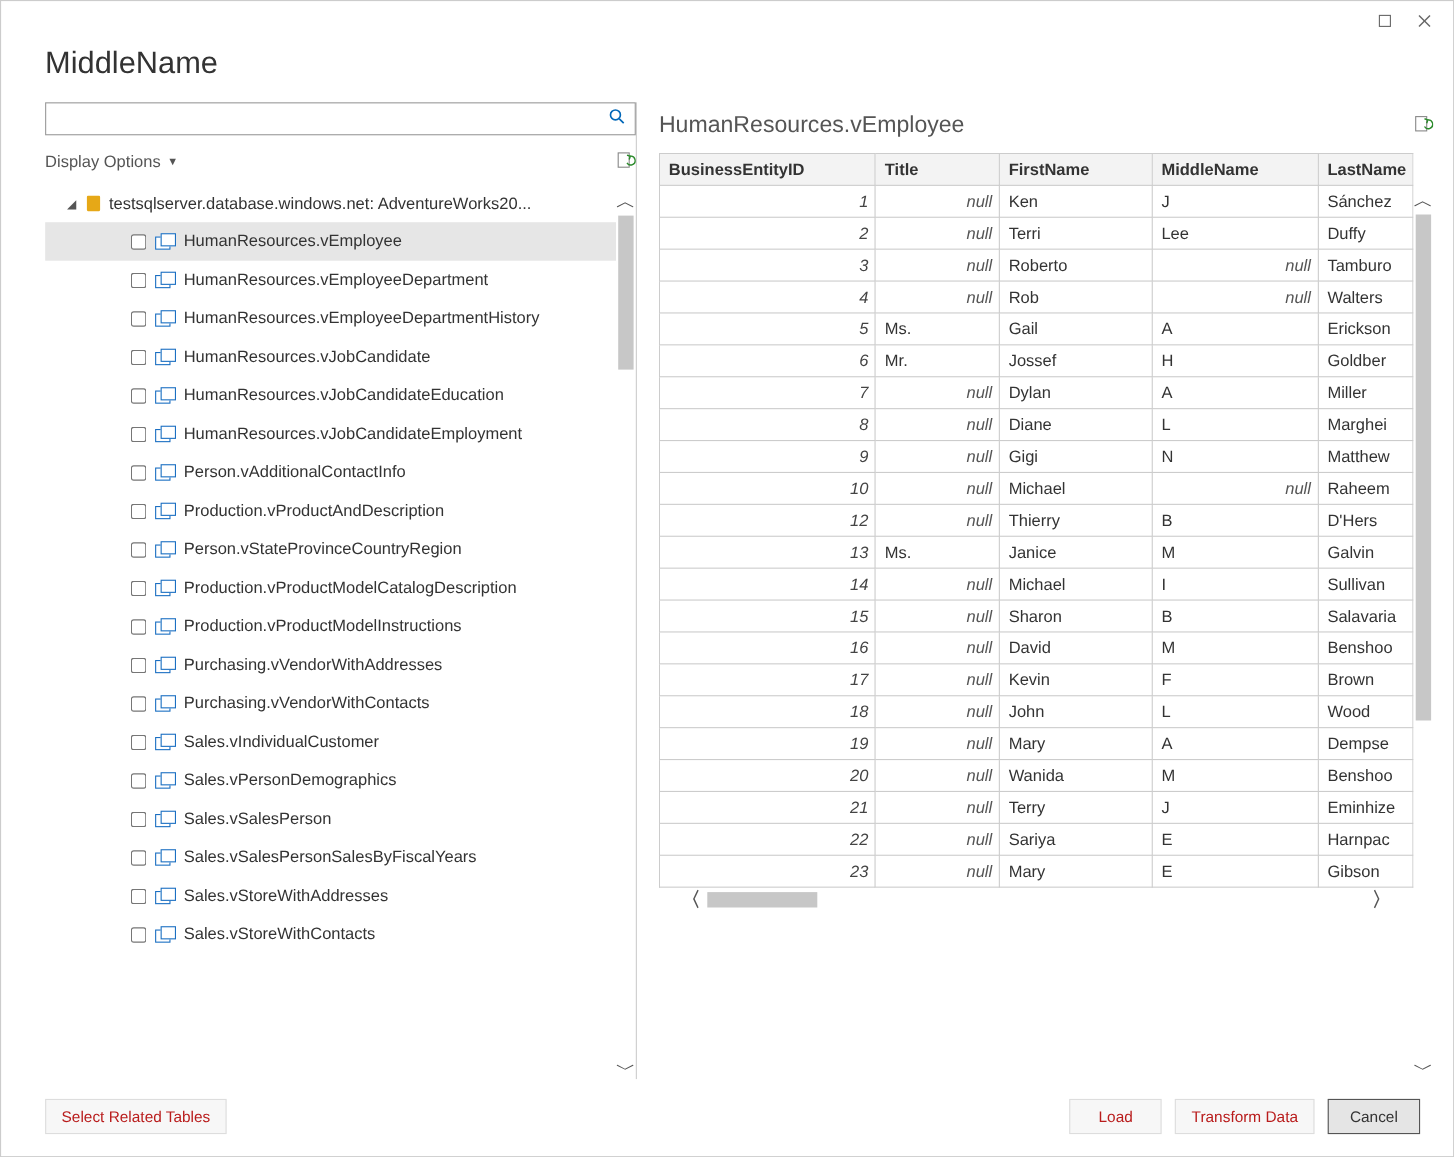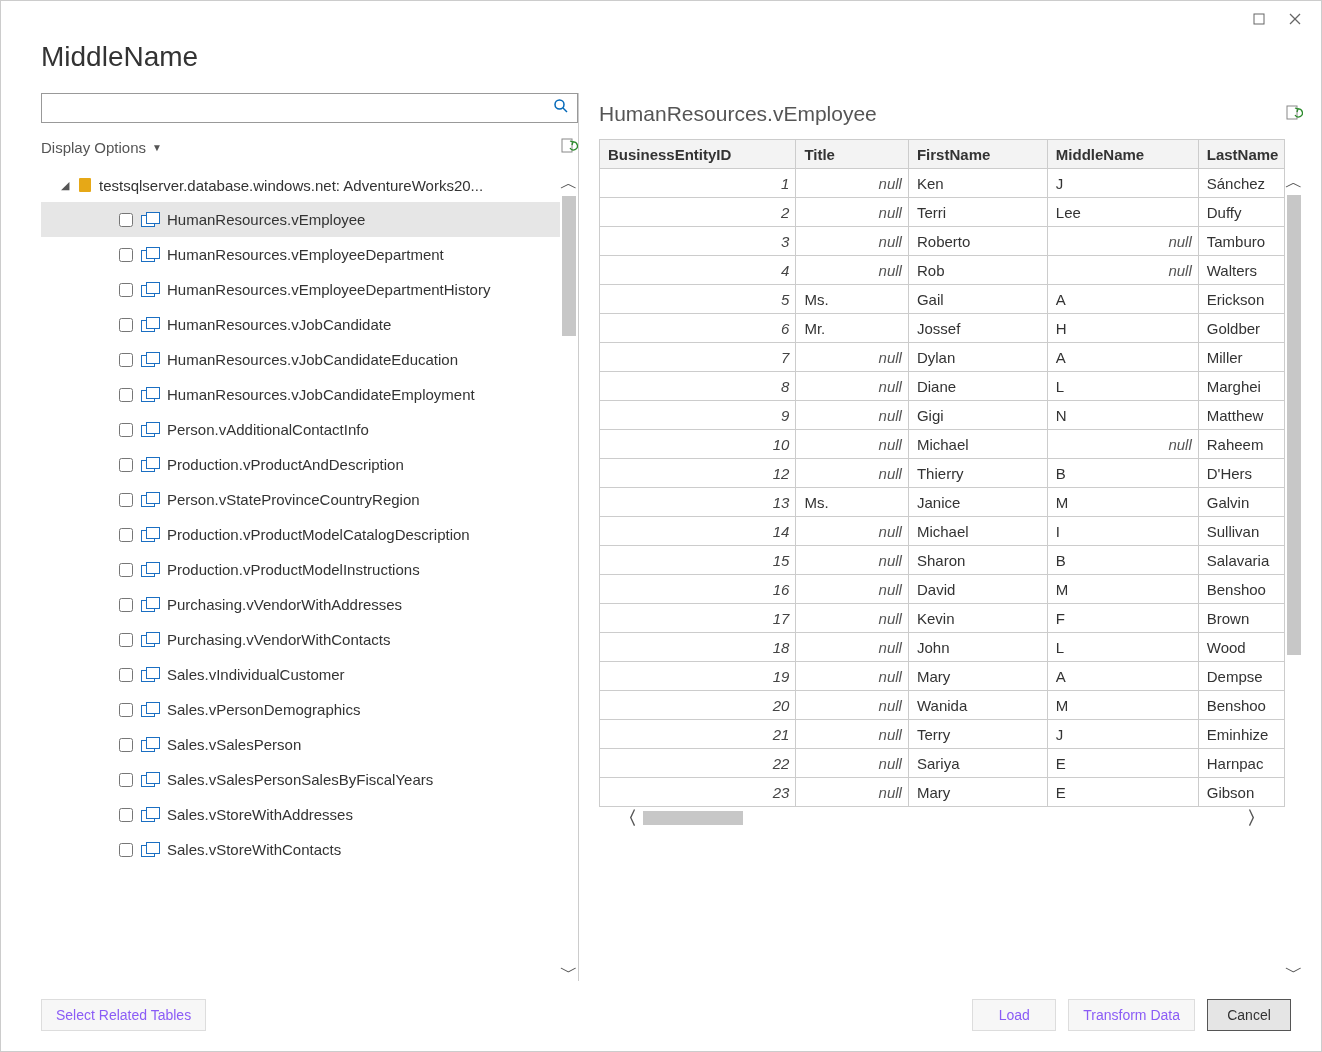--- a/index.html
+++ b/index.html
@@ -296,21 +296,21 @@
     padding: 0 14px;
     display: flex;
     align-items: center;
     justify-content: center;
     border: 1px solid #bfbfbf;
     background: #e5e5e5;
     color: #333;
     font-size: 14px;
   }
   .btn.disabled {
-    color: #8b5cf6;
+    color: #b91c1c;
     border-color: #ddd;
     background: #f7f7f7;
   }
   .btn.cancel {
     border: 1px solid #555;
   }
   .icon-svg { width: 16px; height: 16px; }
 </style>
 </head>
 <body>

